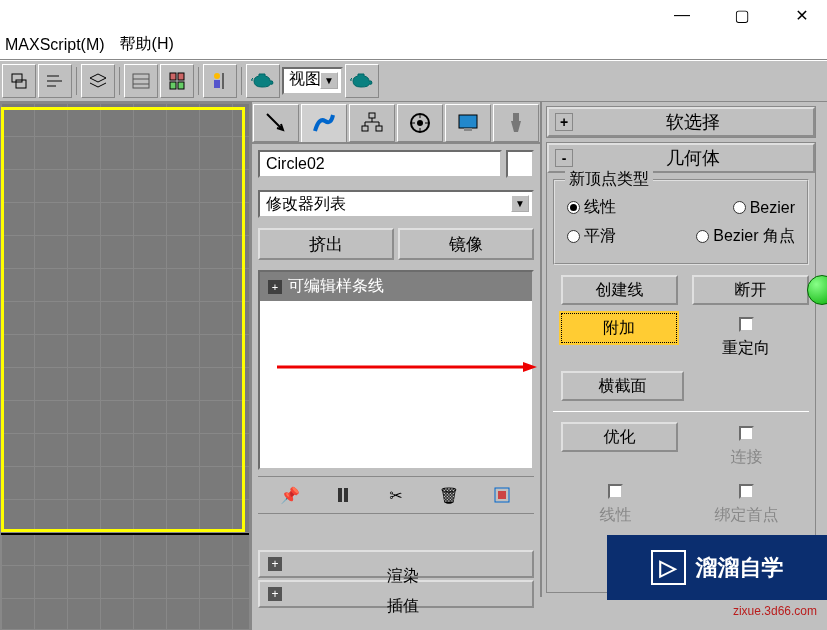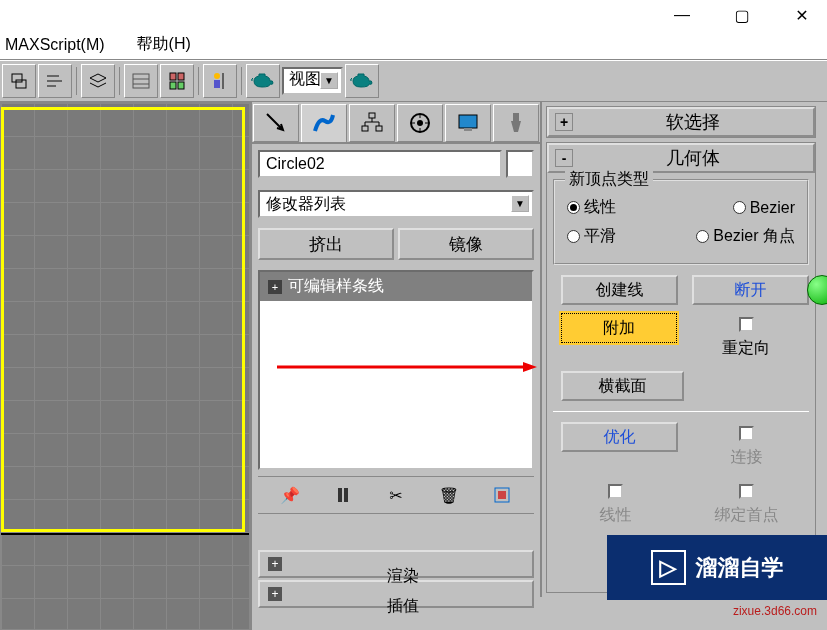--- a/index.html
+++ b/index.html
@@ -1,21 +1,21 @@
 <!DOCTYPE html>
 <html><head>
   <meta charset="utf-8">
   <style>
     * { margin: 0; padding: 0; box-sizing: border-box; font-family: "Microsoft YaHei", SimSun, sans-serif; }
     body { background: #c0c0c0; width: 827px; height: 630px; overflow: hidden; position: relative; }
     
     .titlebar { height: 30px; background: #fff; display: flex; justify-content: flex-end; align-items: center; padding-right: 10px; gap: 30px; }
     .titlebar-btn { width: 30px; height: 30px; display: flex; align-items: center; justify-content: center; font-size: 16px; }
     
-    .menubar { height: 30px; background: #fff; display: flex; align-items: center; padding-left: 5px; gap: 32px; font-size: 16px; border-bottom: 1px solid #888; }
+    .menubar { height: 30px; background: #fff; display: flex; align-items: center; padding-left: 5px; gap: 15px; font-size: 16px; border-bottom: 1px solid #888; }
     
     .toolbar { height: 42px; background: #c0c0c0; border-top: 1px solid #fff; border-bottom: 1px solid #888; display: flex; align-items: center; padding: 2px; gap: 2px; }
     .toolbar-btn { width: 34px; height: 34px; background: #c0c0c0; border: 1px solid #888; border-top-color: #fff; border-left-color: #fff; display: flex; align-items: center; justify-content: center; font-size: 18px; }
     .toolbar-sep { width: 1px; height: 28px; background: #888; margin: 0 2px; }
     .toolbar-select { height: 28px; background: #fff; border: 2px inset #c0c0c0; padding: 0 20px 0 5px; font-size: 16px; position: relative; }
     .toolbar-select::after { content: "▼"; position: absolute; right: 3px; top: 3px; font-size: 10px; background: #c0c0c0; border: 1px outset #fff; padding: 2px 3px; }
     .teapot { display: inline-flex; color: #008080; }
     
     .main-area { display: flex; height: calc(100% - 102px); }
     
@@ -64,21 +64,21 @@
     
     .group-box { margin: 6px; border: 2px groove #e0e0e0; padding: 12px; position: relative; }
     .group-title { position: absolute; top: -12px; left: 10px; background: #c0c0c0; padding: 0 4px; font-size: 16px; }
     .radio-row { display: flex; justify-content: space-between; padding: 4px 0; font-size: 16px; }
     .radio-item { display: flex; align-items: center; gap: 4px; }
     .radio { width: 13px; height: 13px; border: 1px solid #333; border-radius: 50%; background: #fff; display: flex; align-items: center; justify-content: center; }
     .radio.checked::after { content: ""; width: 7px; height: 7px; background: #000; border-radius: 50%; }
     
     .btn-grid { display: flex; gap: 6px; padding: 4px 6px; }
     .btn-sm { flex: 1 1 0; height: 30px; background: #c0c0c0; border: 2px outset #e0e0e0; font-size: 16px; display: flex; align-items: center; justify-content: center; margin-left: 8px; }
-    .btn-sm.disabled { color: #1d4ed8; }
+    .btn-sm.disabled { color: #000000; }
     .btn-highlight { background: #ffcc33; border: 1px dotted #000; outline: 2px solid #ffcc33; }
     .checkbox-row { display: flex; align-items: center; gap: 6px; padding: 4px 6px; font-size: 16px; flex-direction: column; }
     .checkbox { width: 15px; height: 15px; border: 2px inset #c0c0c0; background: #fff; }
     .spacer-col { flex: 1 1 0; }
     
     .sep-line { height: 1px; background: #888; margin: 6px; border-bottom: 1px solid #fff; }
     
     .watermark { position: absolute; right: 0; bottom: 30px; width: 220px; height: 65px; background: #0b2e6f; display: flex; align-items: center; justify-content: center; color: #fff; font-size: 22px; font-weight: bold; gap: 10px; z-index: 50; }
     .watermark-icon { width: 35px; height: 35px; border: 2px solid #fff; display: flex; align-items: center; justify-content: center; }
     .watermark-url { position: absolute; right: 10px; bottom: 12px; color: #b91c1c; font-size: 12px; z-index: 51; }

